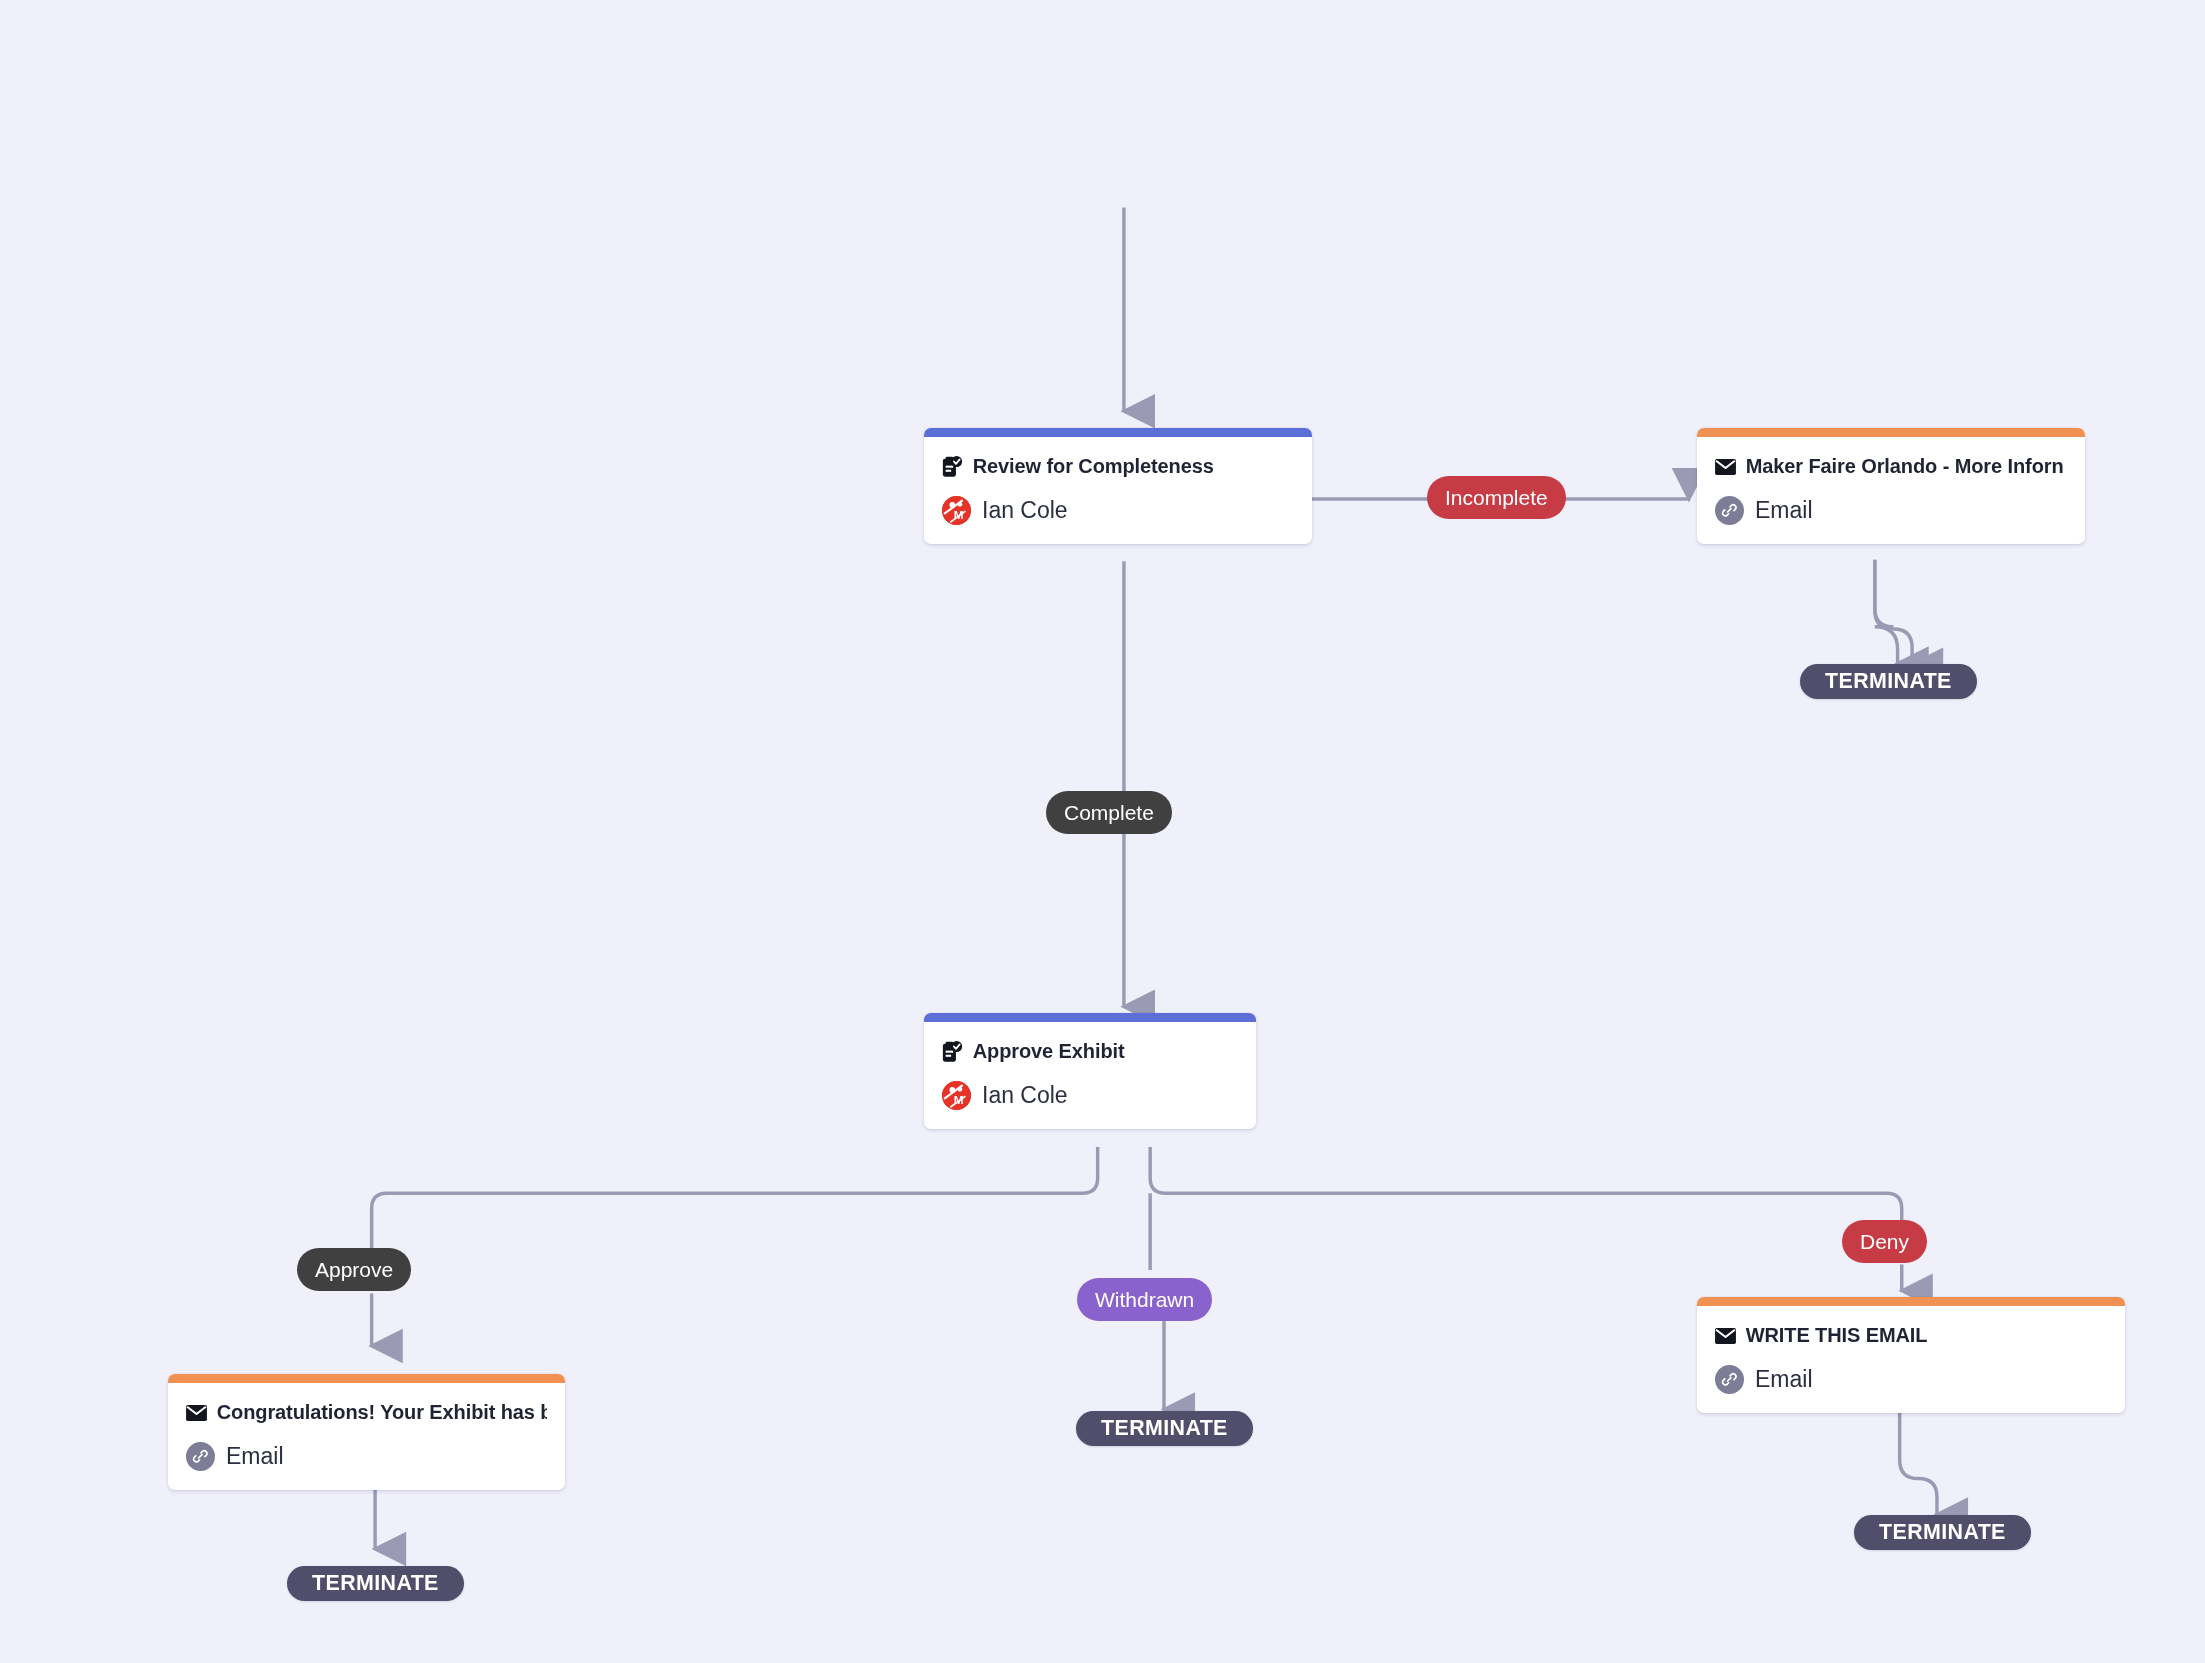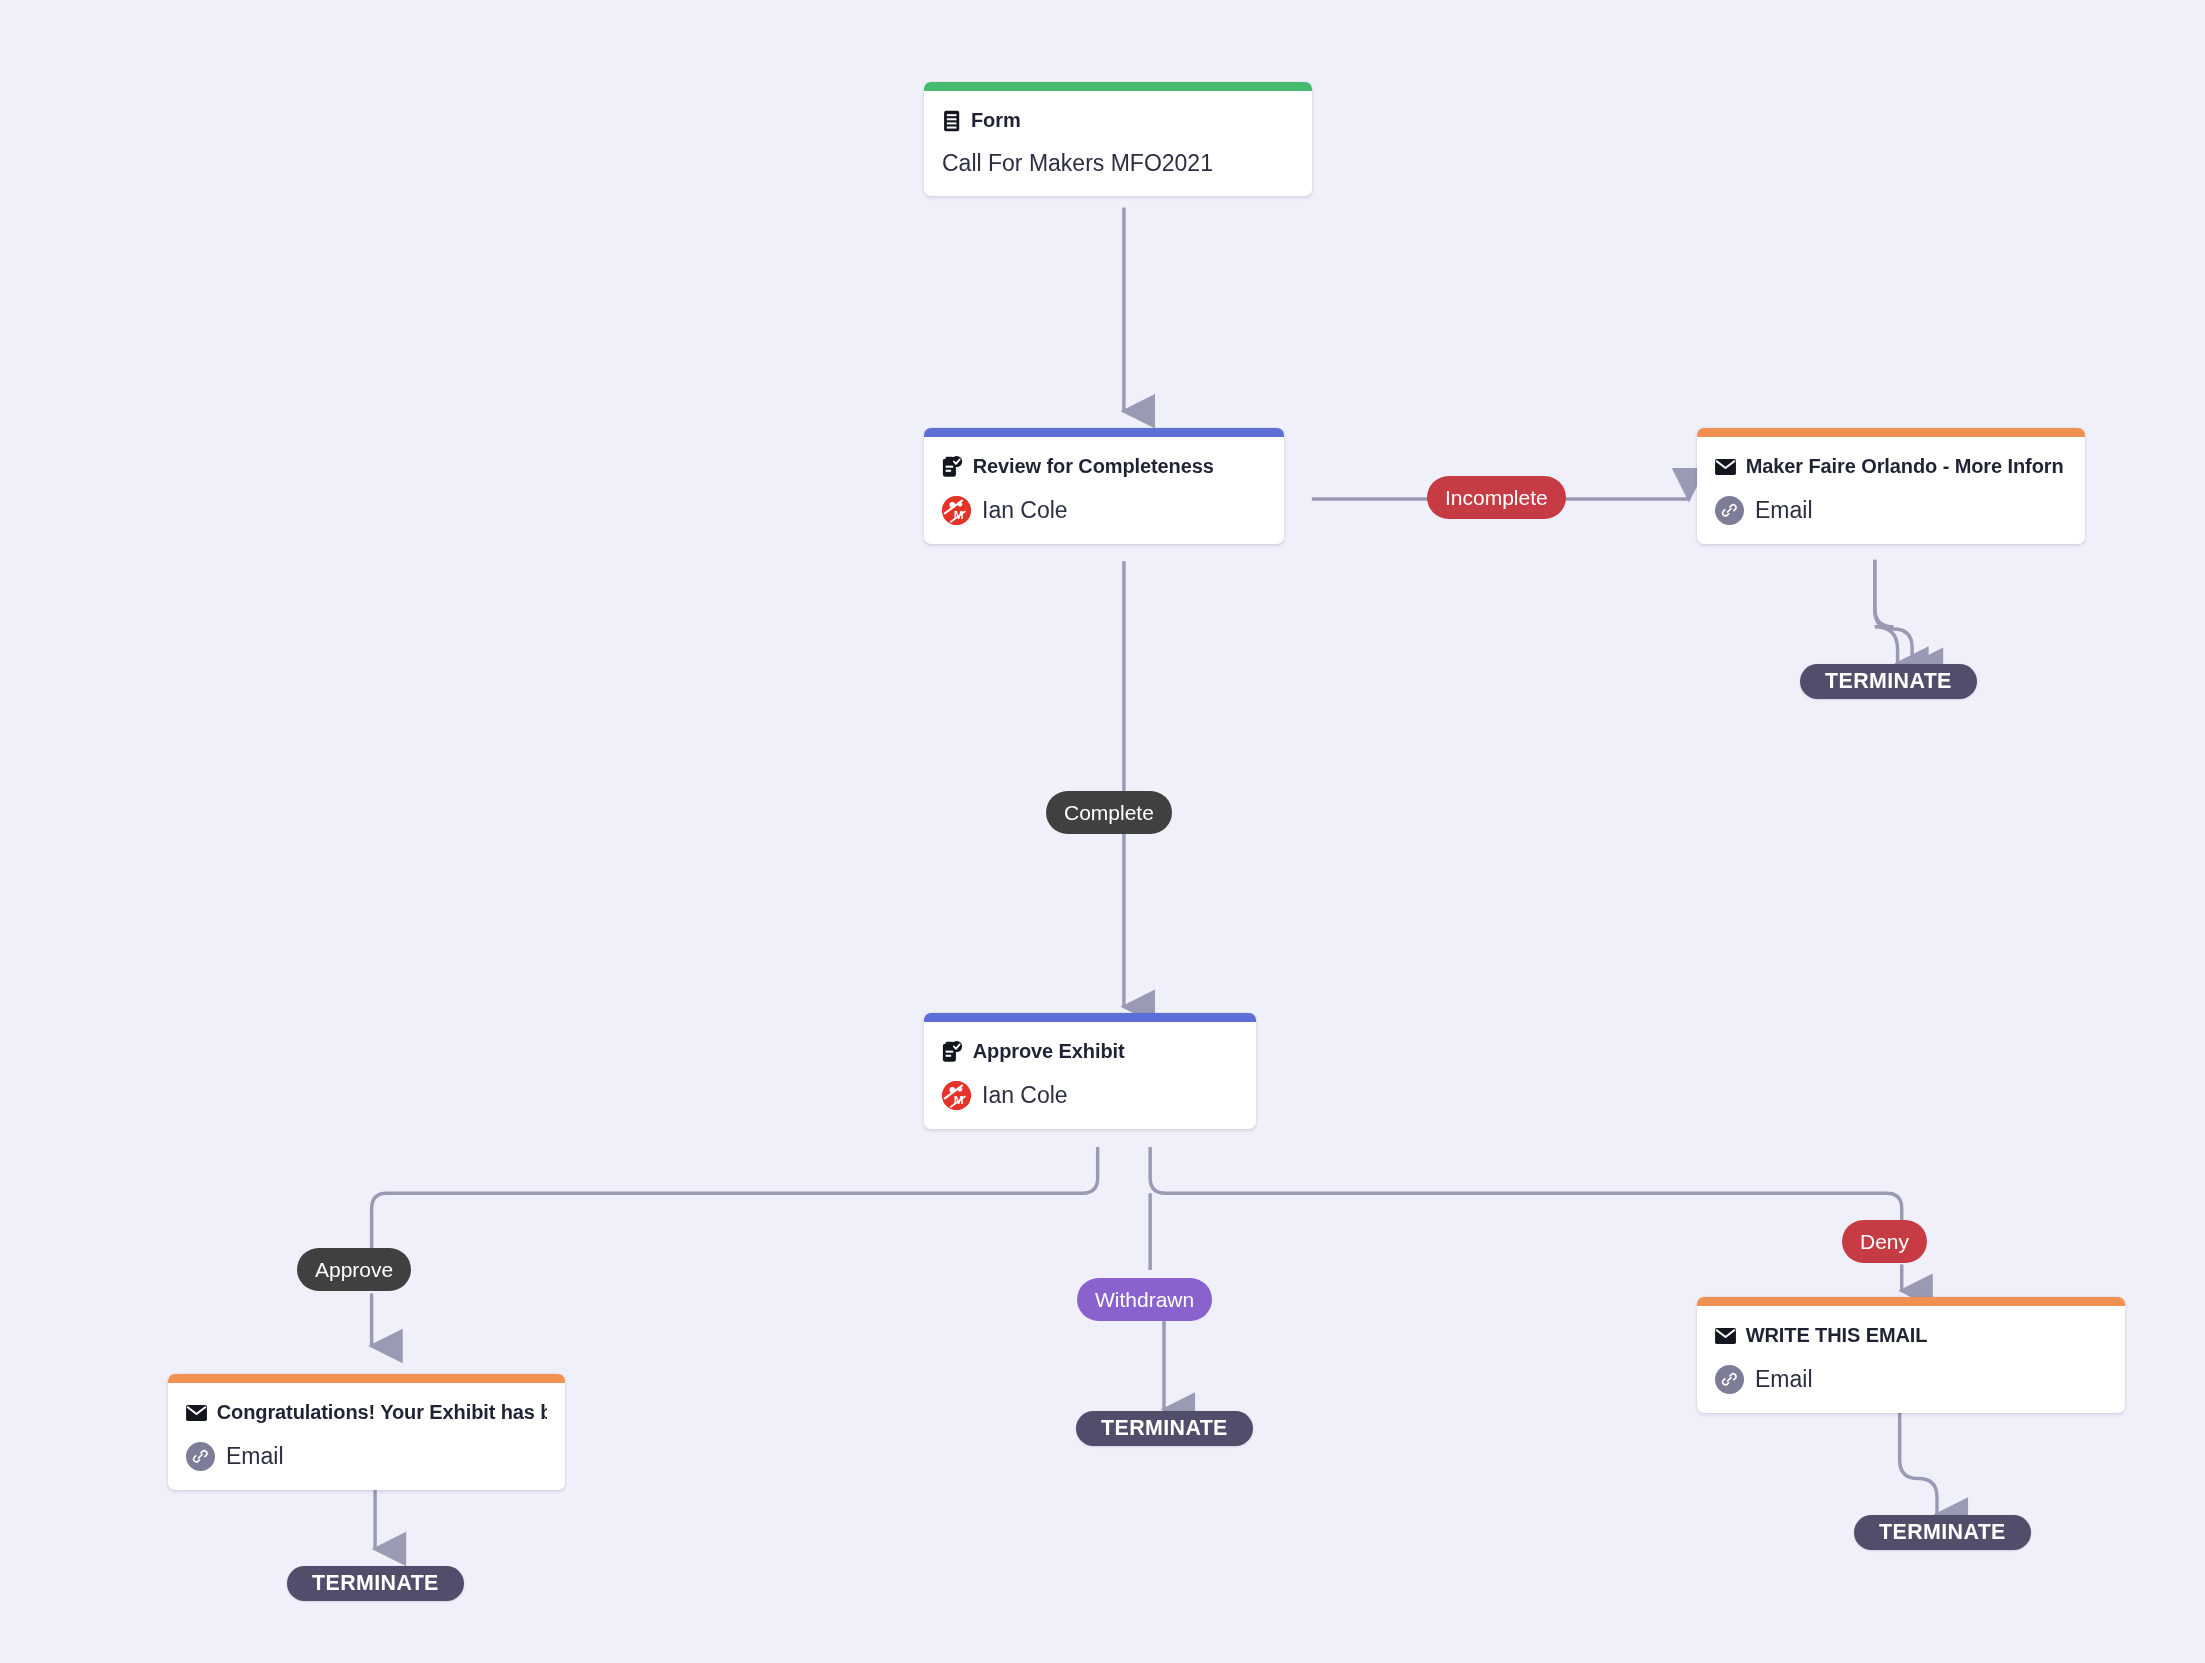--- a/index.html
+++ b/index.html
@@ -163,42 +163,22 @@
       <path d="M 1685 1912 L 1685 2040" marker-end="url(#arrow)"></path>
 
       <path d="M 2753 1830 L 2753 1868" marker-end="url(#arrow)"></path>
 
       <path d="M 543 2110 L 543 2242" marker-end="url(#arrow)"></path>
 
       <path d="M 2750 2044 L 2750 2113 Q 2750 2140 2777 2140 Q 2804 2140 2804 2167 L 2804 2192" marker-end="url(#arrow)"></path>
     </g>
   </svg>
 
-  <div class="node-card" style="left:924px; top:82px; width:388px;">
-    <div class="card-bar" style="background:#45b96e;"></div>
-    <div class="card-body">
-      <div class="card-title-row">
-        <span class="ico">
-          <svg width="19.3" height="22" viewBox="0 0 28 32">
-            <rect x="3" y="1" width="22" height="30" rx="3" fill="#13151f"></rect>
-            <rect x="7" y="6" width="14" height="3" fill="#ffffff"></rect>
-            <rect x="7" y="12" width="14" height="3" fill="#ffffff"></rect>
-            <rect x="7" y="18" width="14" height="3" fill="#ffffff"></rect>
-            <rect x="7" y="24" width="14" height="3" fill="#ffffff"></rect>
-          </svg>
-        </span>
-        <span class="card-title">Form</span>
-      </div>
-      <div class="card-sub-row">
-        <span class="card-sub">Call For Makers MFO2021</span>
-      </div>
-    </div>
-  </div>
-
-  <div class="node-card" style="left:924px; top:428px; width:360px;">
+
+  <div class="node-card" style="left:924px; top:428px; width:388px;">
     <div class="card-bar" style="background:#5b6fd6;"></div>
     <div class="card-body">
       <div class="card-title-row">
         <span class="ico">
           <svg width="21" height="22" viewBox="0 0 30 32">
             <rect x="1" y="4" width="19" height="26" rx="3" fill="#13151f"></rect>
             <rect x="5" y="1" width="11" height="6" rx="2" fill="#13151f"></rect>
             <rect x="5" y="14" width="11" height="3" fill="#ffffff"></rect>
             <rect x="5" y="20" width="8" height="3" fill="#ffffff"></rect>
             <circle cx="21" cy="8" r="8" fill="#13151f"></circle>

